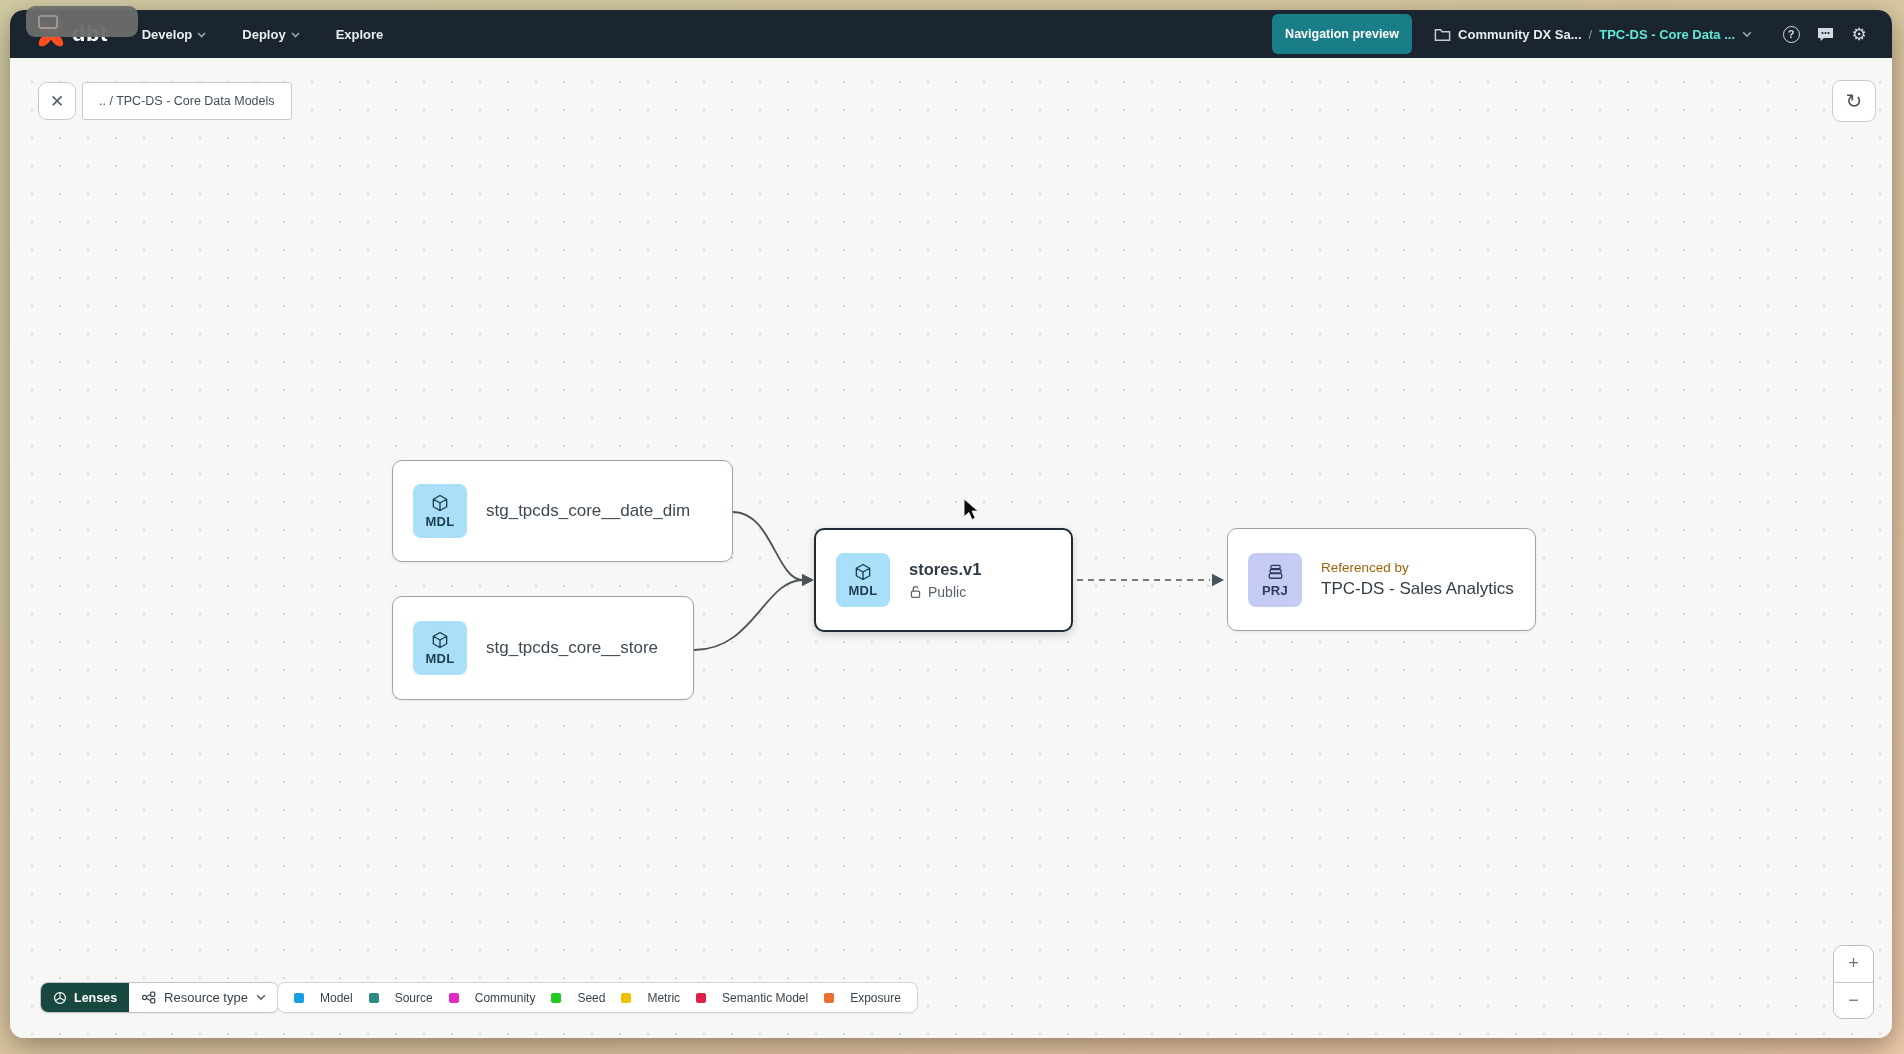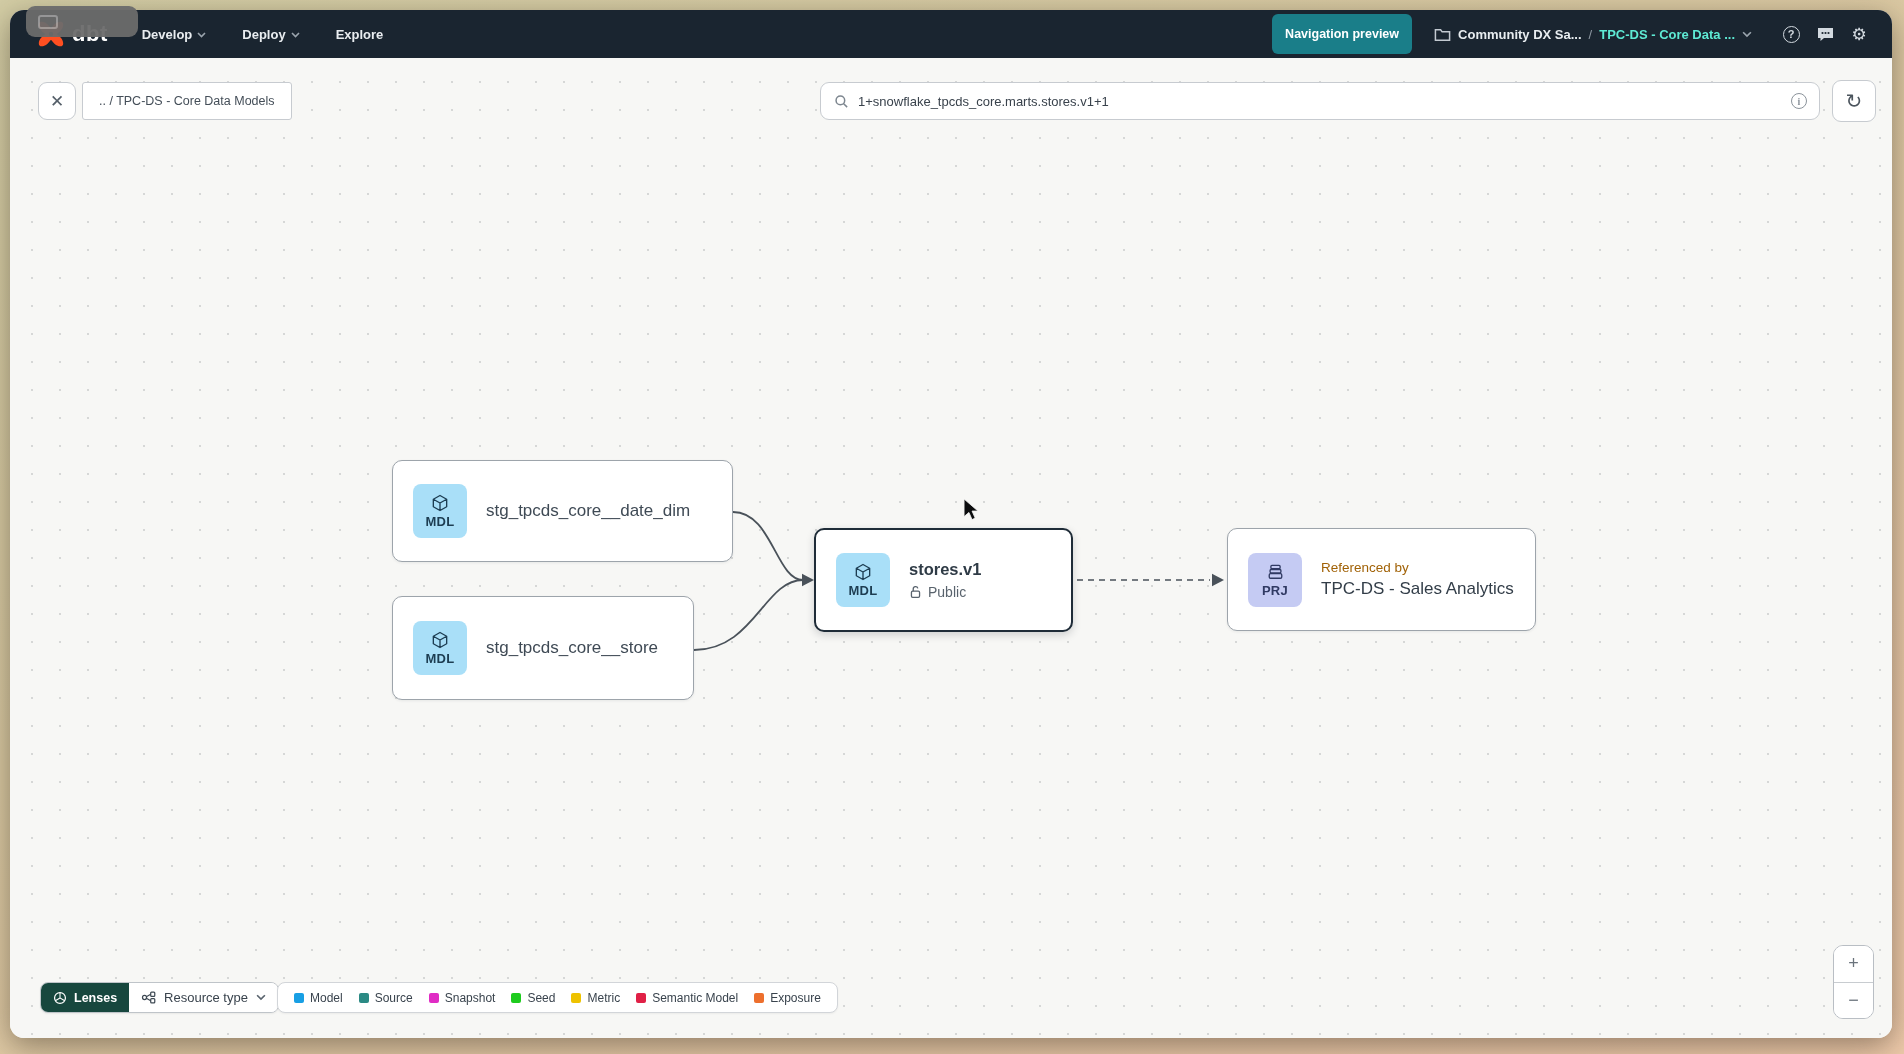--- a/index.html
+++ b/index.html
@@ -77,21 +77,21 @@
   .lens-group { position:absolute; left:30px; top:924px; height:31px; display:flex;
                 border:1px solid #bfc4c9; border-radius:8px; overflow:hidden; background:#fff;
                 box-shadow:0 1px 2px rgba(0,0,0,.06); }
   .lens-btn { background:#17473e; color:#fff; display:flex; align-items:center; gap:7px;
               padding:0 12px; font-size:12.5px; font-weight:700; cursor:pointer; }
   .rtype-btn { display:flex; align-items:center; gap:8px; padding:0 12px; font-size:13px;
                color:#39434d; font-weight:500; cursor:pointer; background:#fff; }
   .legend { position:absolute; left:267px; top:924px; height:31px; background:#fff;
             border:1px solid #d2d5d9; border-radius:8px; display:flex; align-items:center;
             gap:16px; padding:0 16px; box-shadow:0 1px 2px rgba(0,0,0,.05); }
-  .leg-item { display:flex; align-items:center; gap:6px; }
+  .leg-item { display:flex; align-items:center; gap:16px; }
   .leg-swatch { width:10px; height:10px; border-radius:2px; }
   .leg-label { font-size:12px; color:#39434d; font-weight:500; }
 
   .zoom-ctl { position:absolute; left:1823px; top:887px; width:41px; height:74px; background:#fff;
               border:1px solid #b9bec4; border-radius:10px; display:flex; flex-direction:column;
               overflow:hidden; }
   .zoom-btn { flex:1; display:flex; align-items:center; justify-content:center; font-size:18px;
               color:#6a737c; cursor:pointer; background:#fff; }
   .zoom-btn:first-child { border-bottom:1px solid #c8ccd0; }
 
@@ -172,28 +172,20 @@
         <path d="M 684 592 C 744 592 754 522 793 522" fill="none" stroke="#4a525a" stroke-width="1.8"></path>
         <polygon points="804,522 792,515.8 792,528.2" fill="#4a525a"></polygon>
         <line x1="1067" y1="522" x2="1200" y2="522" stroke="#4a525a" stroke-width="1.6" stroke-dasharray="6 5"></line>
         <polygon points="1214,522 1202,515.8 1202,528.2" fill="#4a525a"></polygon>
       </svg>
 
       <div class="tb-close">
         <span>✕</span>
       </div>
       <div class="tb-chip">.. / TPC-DS - Core Data Models</div>
-      <div class="tb-search">
-        <svg width="15" height="15" viewBox="0 0 16 16">
-          <circle cx="6.8" cy="6.8" r="4.6" fill="none" stroke="#7d868f" stroke-width="1.6"></circle>
-          <line x1="10.3" y1="10.3" x2="14" y2="14" stroke="#7d868f" stroke-width="1.6"></line>
-        </svg>
-        <input type="text" value="1+snowflake_tpcds_core.marts.stores.v1+1" style="">
-        <span class="info-ic">i</span>
-      </div>
       <div class="tb-refresh">
         <span>↻</span>
       </div>
 
       <div class="node" style="left:382px; top:402px; width:341px; height:102px;">
         <div class="badge mdl">
           <svg width="20" height="20" viewBox="0 0 24 24">
             <path d="M12 3 L20 7.5 V16.5 L12 21 L4 16.5 V7.5 Z M4 7.5 L12 12 L20 7.5 M12 12 V21" fill="none" stroke="#1d3d52" stroke-width="1.6" stroke-linejoin="round"></path>
           </svg>
           <span class="tag">MDL</span>
@@ -271,21 +263,21 @@
         <div class="leg-item">
           <span class="leg-swatch" style="background-color: rgb(24, 159, 228);"></span>
           <span class="leg-label">Model</span>
         </div>
         <div class="leg-item">
           <span class="leg-swatch" style="background-color: rgb(43, 138, 132);"></span>
           <span class="leg-label">Source</span>
         </div>
         <div class="leg-item">
           <span class="leg-swatch" style="background-color: rgb(224, 44, 196);"></span>
-          <span class="leg-label">Snapshot</span>
+          <span class="leg-label">Community</span>
         </div>
         <div class="leg-item">
           <span class="leg-swatch" style="background-color: rgb(30, 203, 30);"></span>
           <span class="leg-label">Seed</span>
         </div>
         <div class="leg-item">
           <span class="leg-swatch" style="background-color: rgb(238, 194, 0);"></span>
           <span class="leg-label">Metric</span>
         </div>
         <div class="leg-item">

